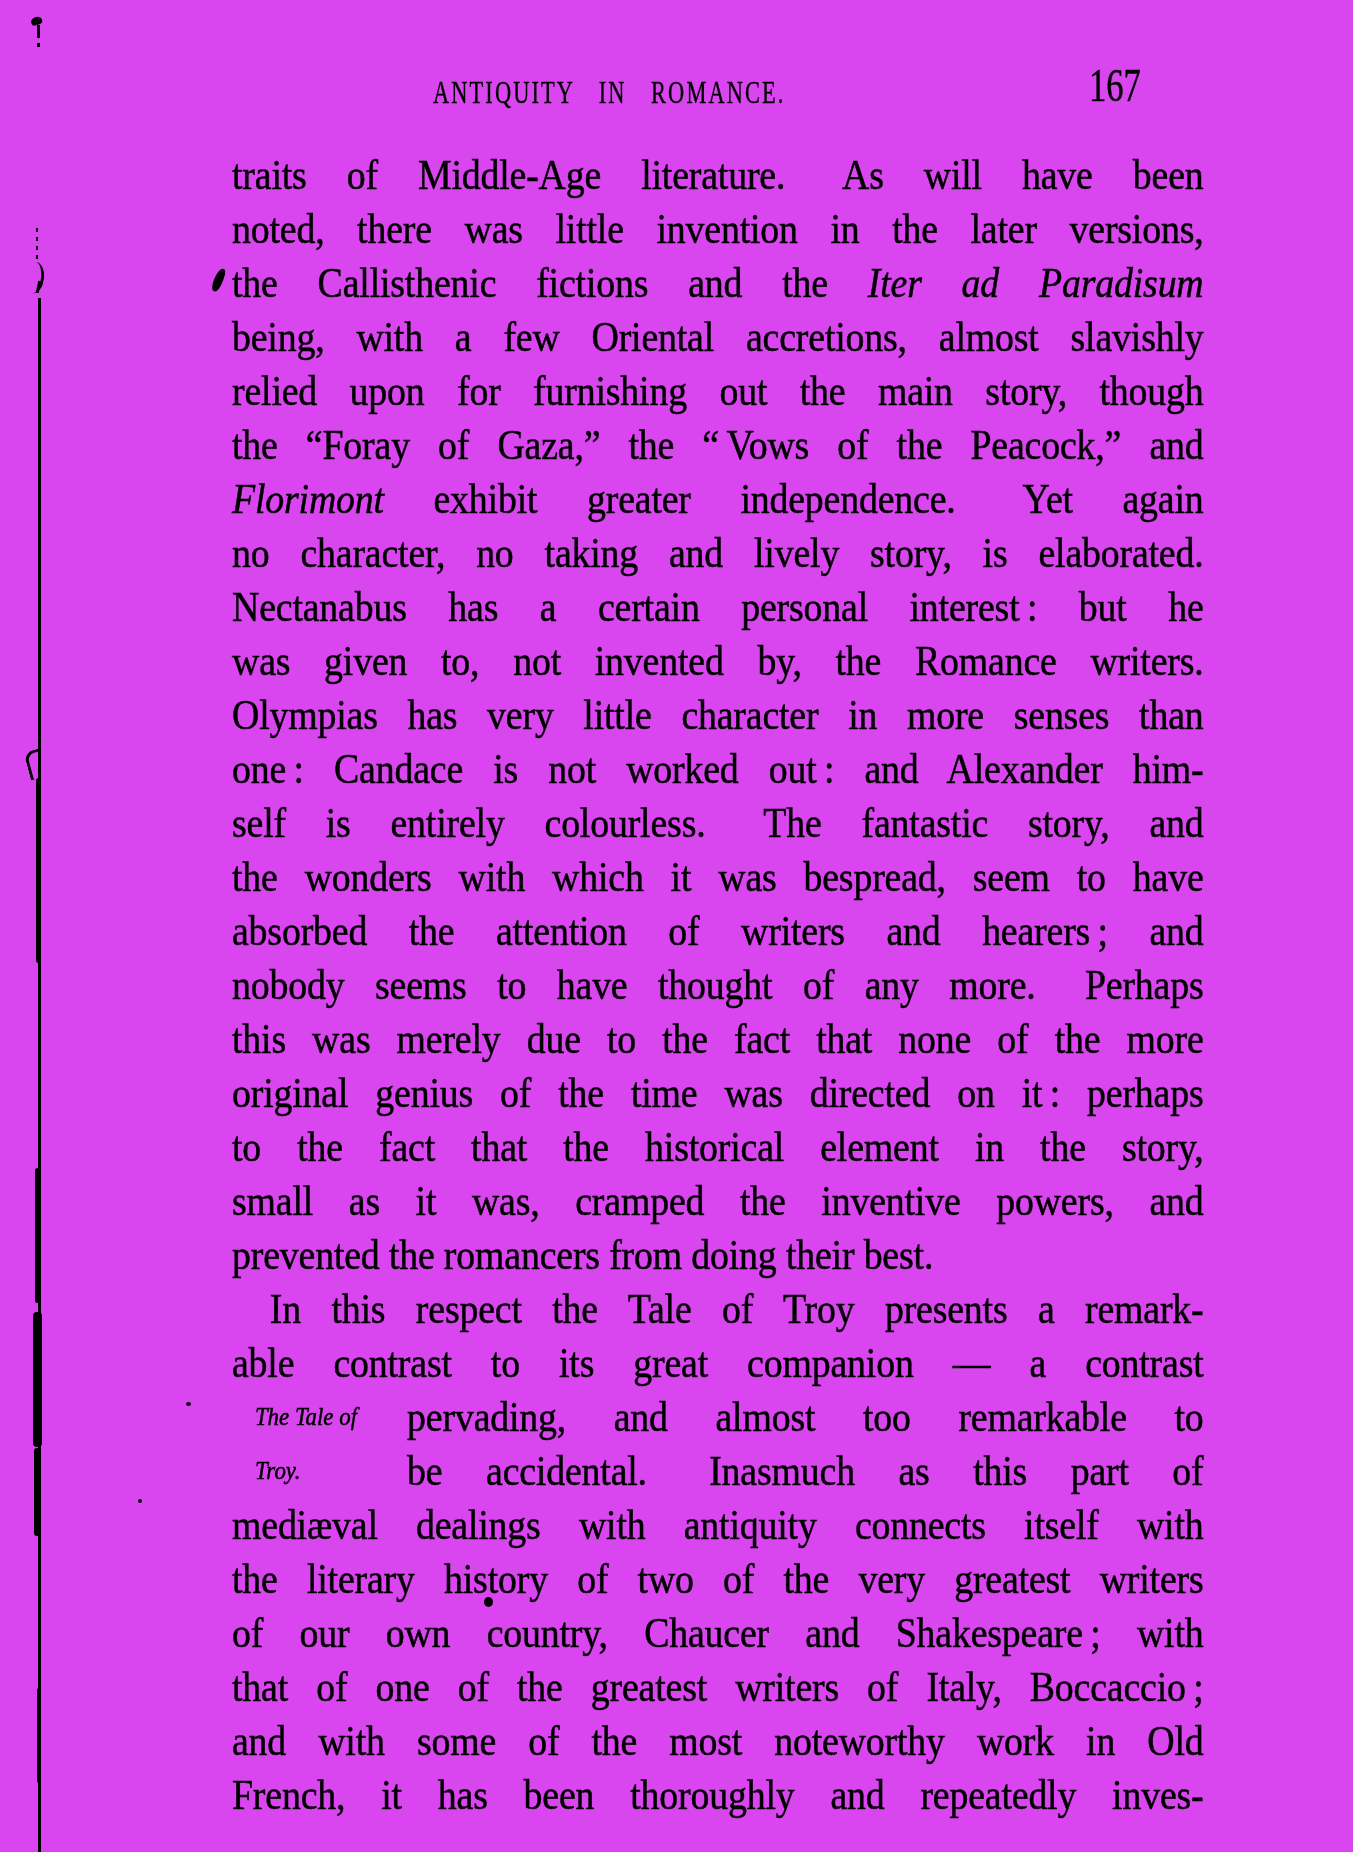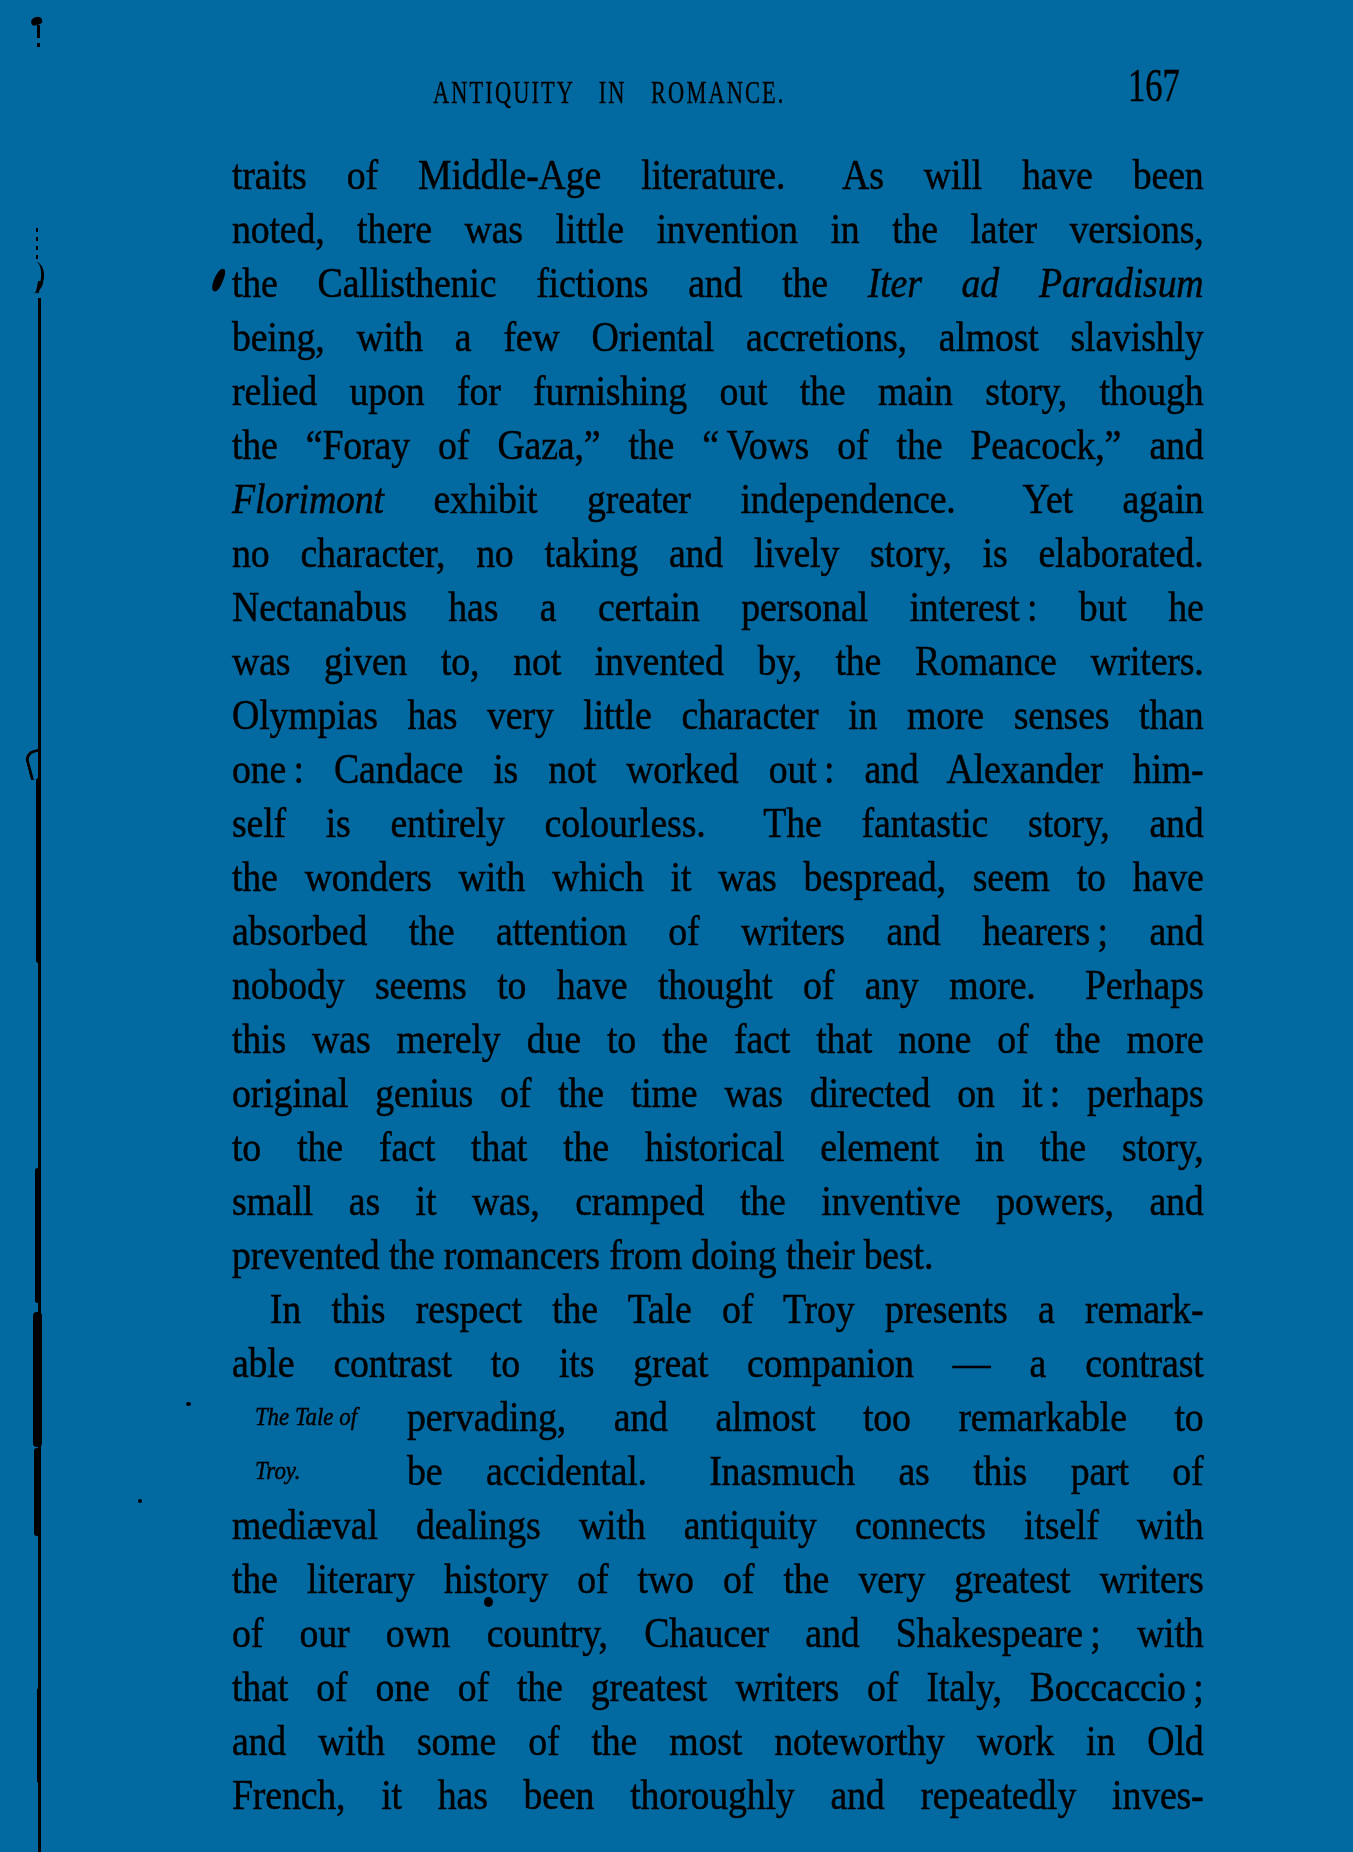--- a/index.html
+++ b/index.html
@@ -1,38 +1,38 @@
 <!DOCTYPE html>
 <html><head>
 <meta charset="utf-8">
 <style>
   html,body{margin:0;padding:0;background:#e8e8e8;}
   .page{
     position:relative;
     width:1353px;height:1852px;
-    background:#0369a1;
+    background:#d946ef;
     overflow:hidden;
     font-family:"Liberation Serif", serif;
     color:#000;
   }
   
   .header-title{
     position:absolute;left:433px;top:76px;
     white-space:nowrap;
   }
   .header-title .squeeze{
     display:inline-block;
     transform:scaleX(0.70);
     transform-origin:0 50%;
     font-size:32px;line-height:32px;
     letter-spacing:3px;word-spacing:24px;
     -webkit-text-stroke:0.4px #000;
   }
   .page-number{
-    position:absolute;left:1128px;top:63px;
+    position:absolute;left:1089px;top:63px;
     white-space:nowrap;
   }
   .page-number .squeeze{
     display:inline-block;
     transform:scaleX(0.75);
     transform-origin:0 50%;
     font-size:46px;line-height:46px;
     -webkit-text-stroke:0.5px #000;
   }
   

